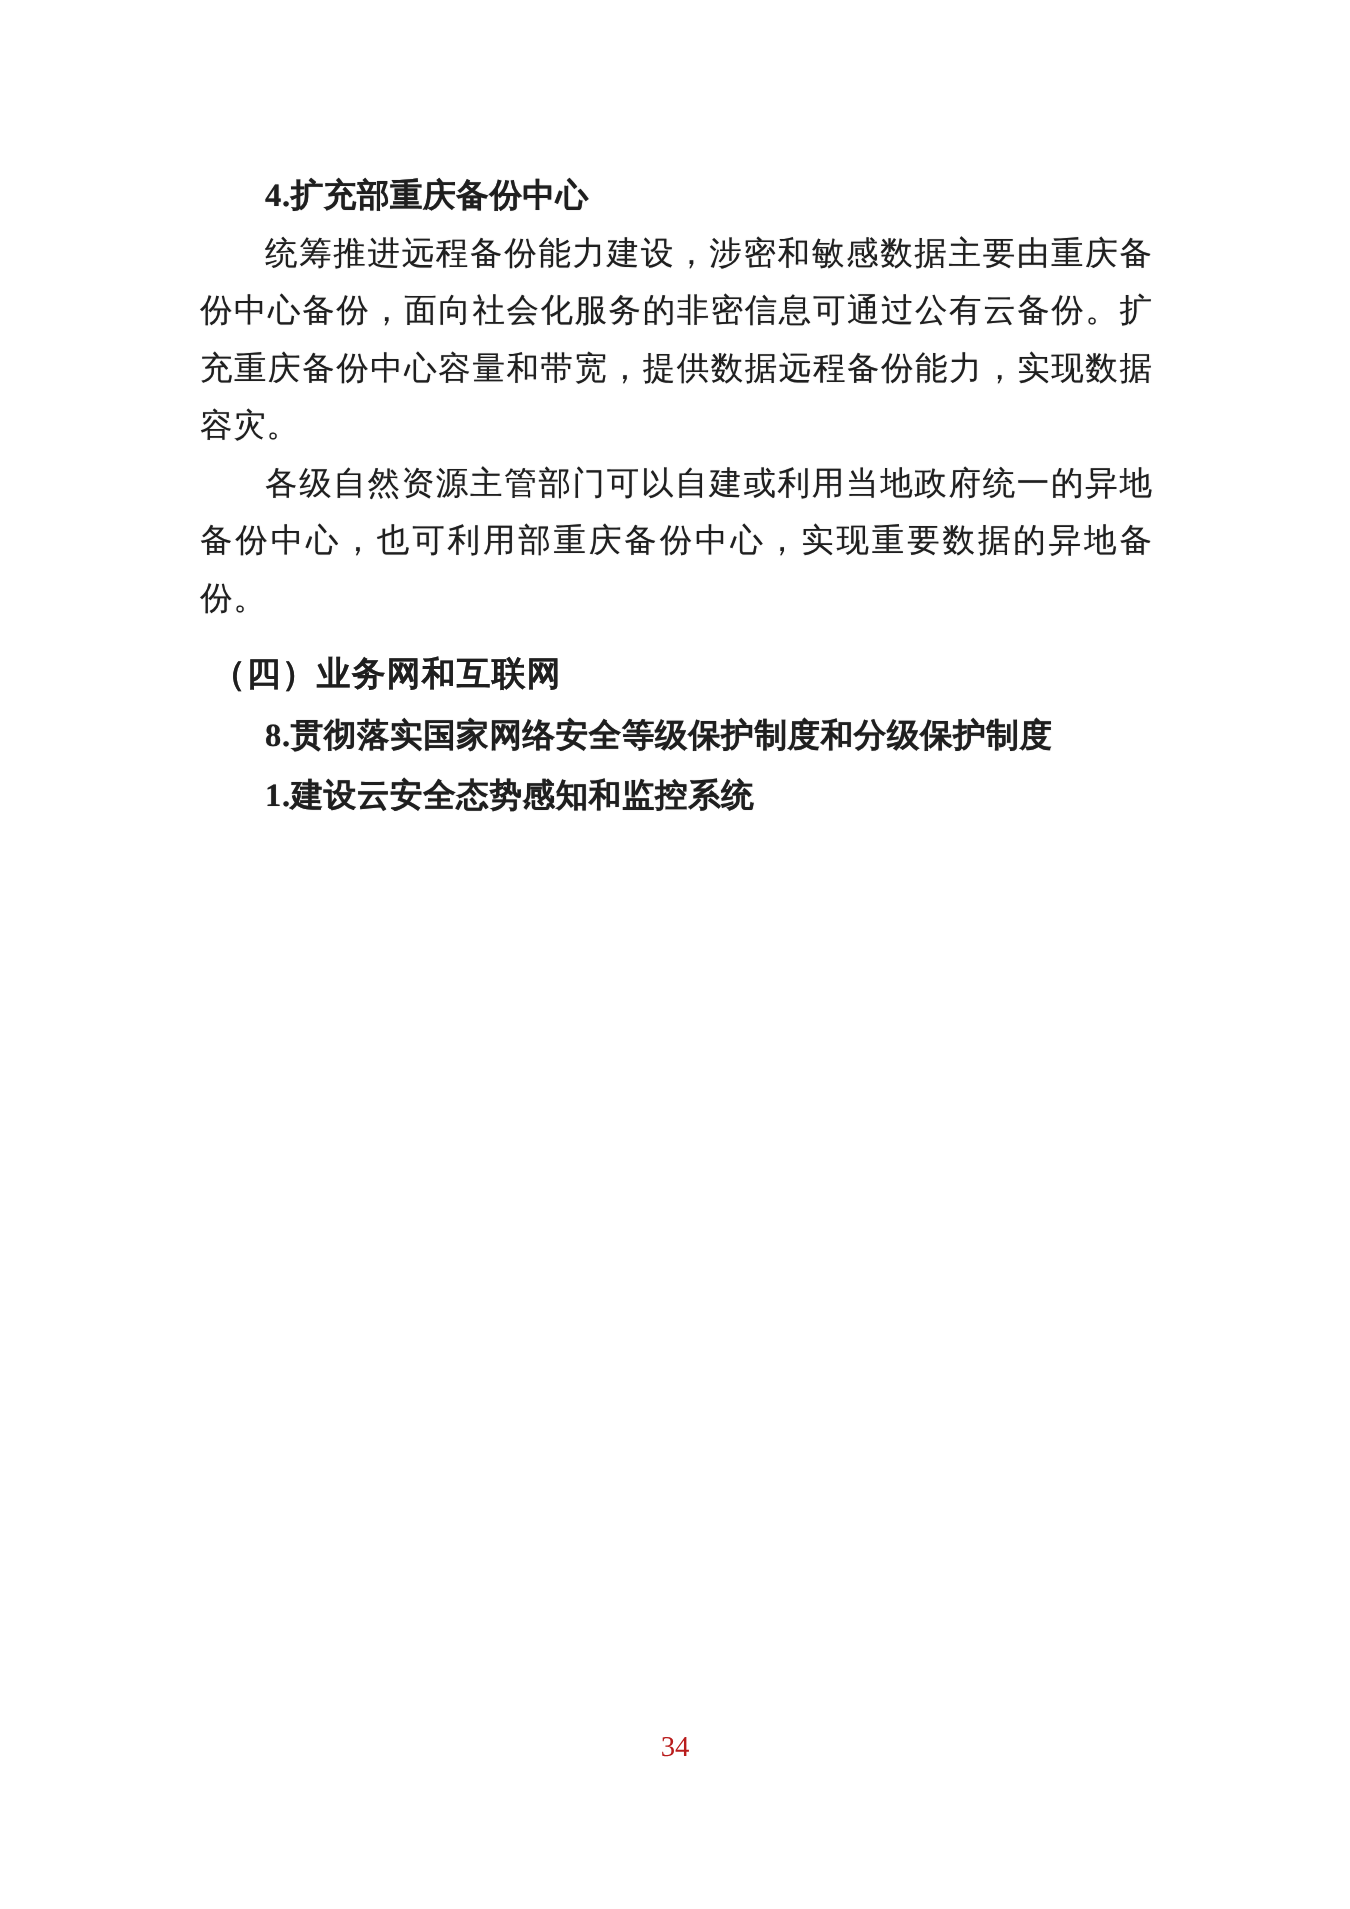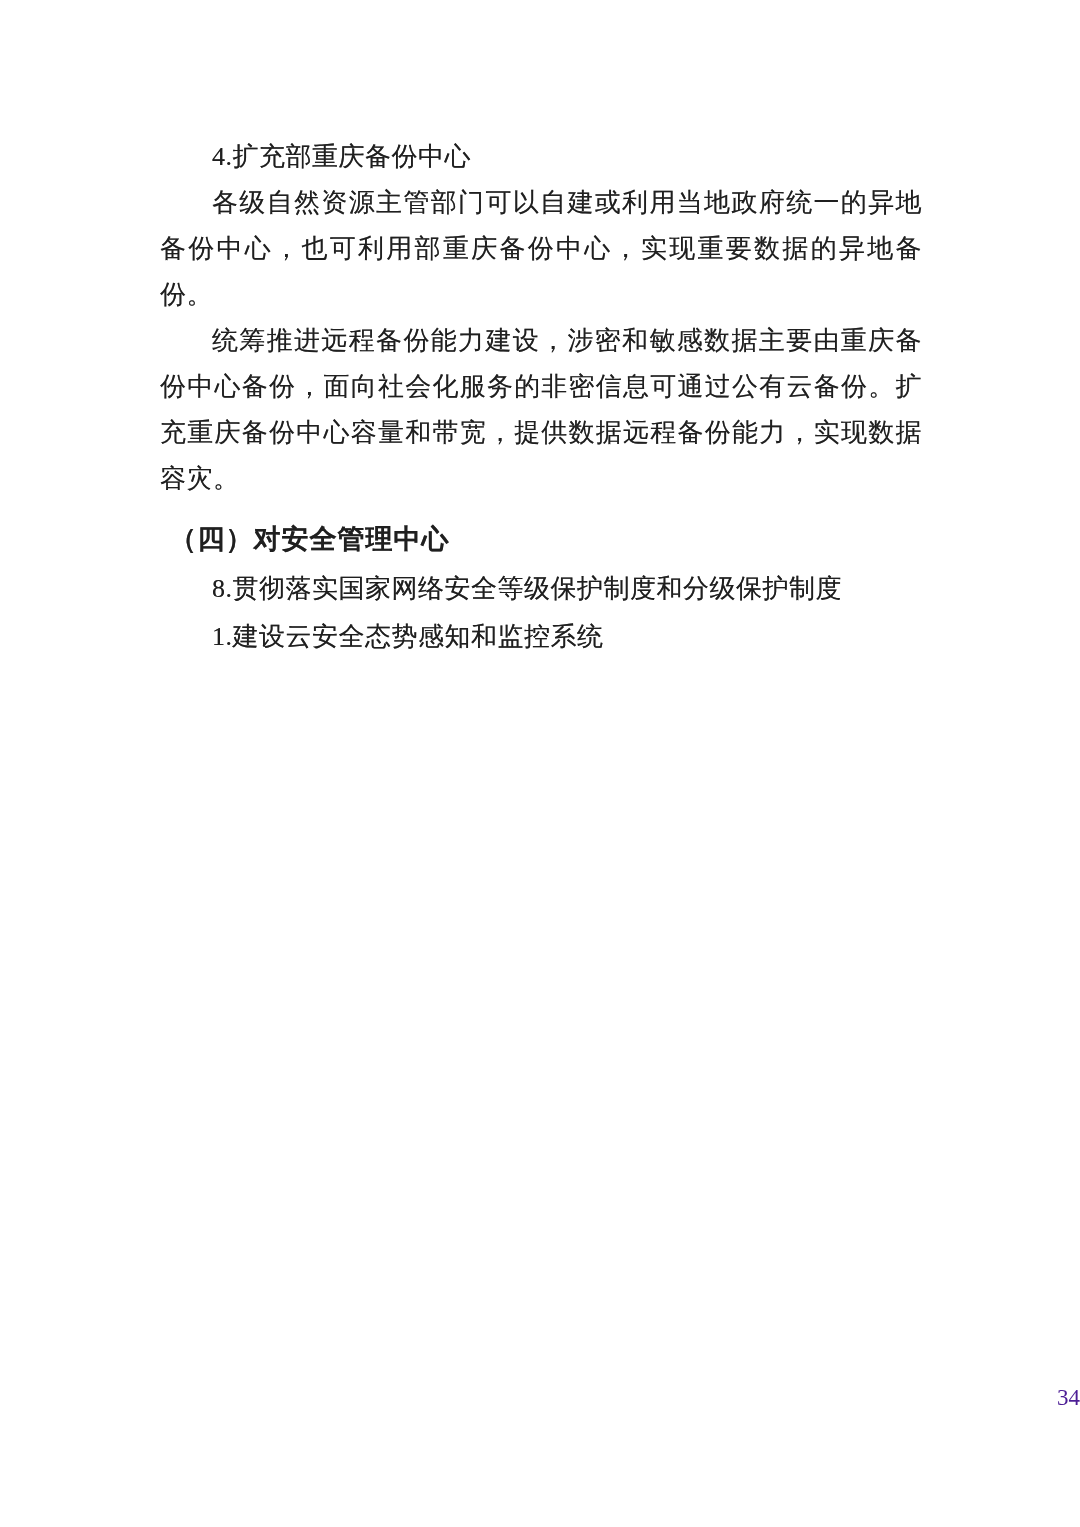--- a/index.html
+++ b/index.html
@@ -28,49 +28,49 @@
     text-justify: inter-ideograph;
     letter-spacing: 0.5px;
   }
   .para {
     margin: 0;
     text-indent: 2em;
     text-shadow: 0 0 0.6px rgba(30,30,30,0.55);
   }
   .heading-num {
     margin: 2px 0 0 0;
-    font-weight: normal;
+    font-weight: bold;
     text-indent: 2em;
     text-shadow: 0 0 0.6px rgba(0,0,0,0.6);
   }
   .heading-section {
     margin: 14px 0 4px 0;
     font-weight: bold;
     font-family: "Liberation Sans", "DejaVu Sans", sans-serif;
     font-size: 27px;
     text-indent: 0.35em;
     letter-spacing: 1px;
     text-shadow: 0 0 0.5px rgba(0,0,0,0.55);
   }
   .page-number {
     position: absolute;
     left: 0;
     top: 1385px;
     width: 100%;
-    text-align: right;
+    text-align: center;
     font-size: 23px;
-    color: #4c1d95;
+    color: #b91c1c;
   }
 </style>
 </head>
 <body>
 
 <div class="page">
   <div class="content">
     <p class="heading-num">4.扩充部重庆备份中心</p>
+    <p class="para">统筹推进远程备份能力建设，涉密和敏感数据主要由重庆备份中心备份，面向社会化服务的非密信息可通过公有云备份。扩充重庆备份中心容量和带宽，提供数据远程备份能力，实现数据容灾。</p>
     <p class="para">各级自然资源主管部门可以自建或利用当地政府统一的异地备份中心，也可利用部重庆备份中心，实现重要数据的异地备份。</p>
-    <p class="para">统筹推进远程备份能力建设，涉密和敏感数据主要由重庆备份中心备份，面向社会化服务的非密信息可通过公有云备份。扩充重庆备份中心容量和带宽，提供数据远程备份能力，实现数据容灾。</p>
-    <p class="heading-section">（四）对安全管理中心</p>
+    <p class="heading-section">（四）业务网和互联网</p>
     <p class="heading-num">8.贯彻落实国家网络安全等级保护制度和分级保护制度</p>
     <p class="heading-num">1.建设云安全态势感知和监控系统</p>
   </div>
   <div class="page-number">34</div>
 </div>
 
 </body></html>

